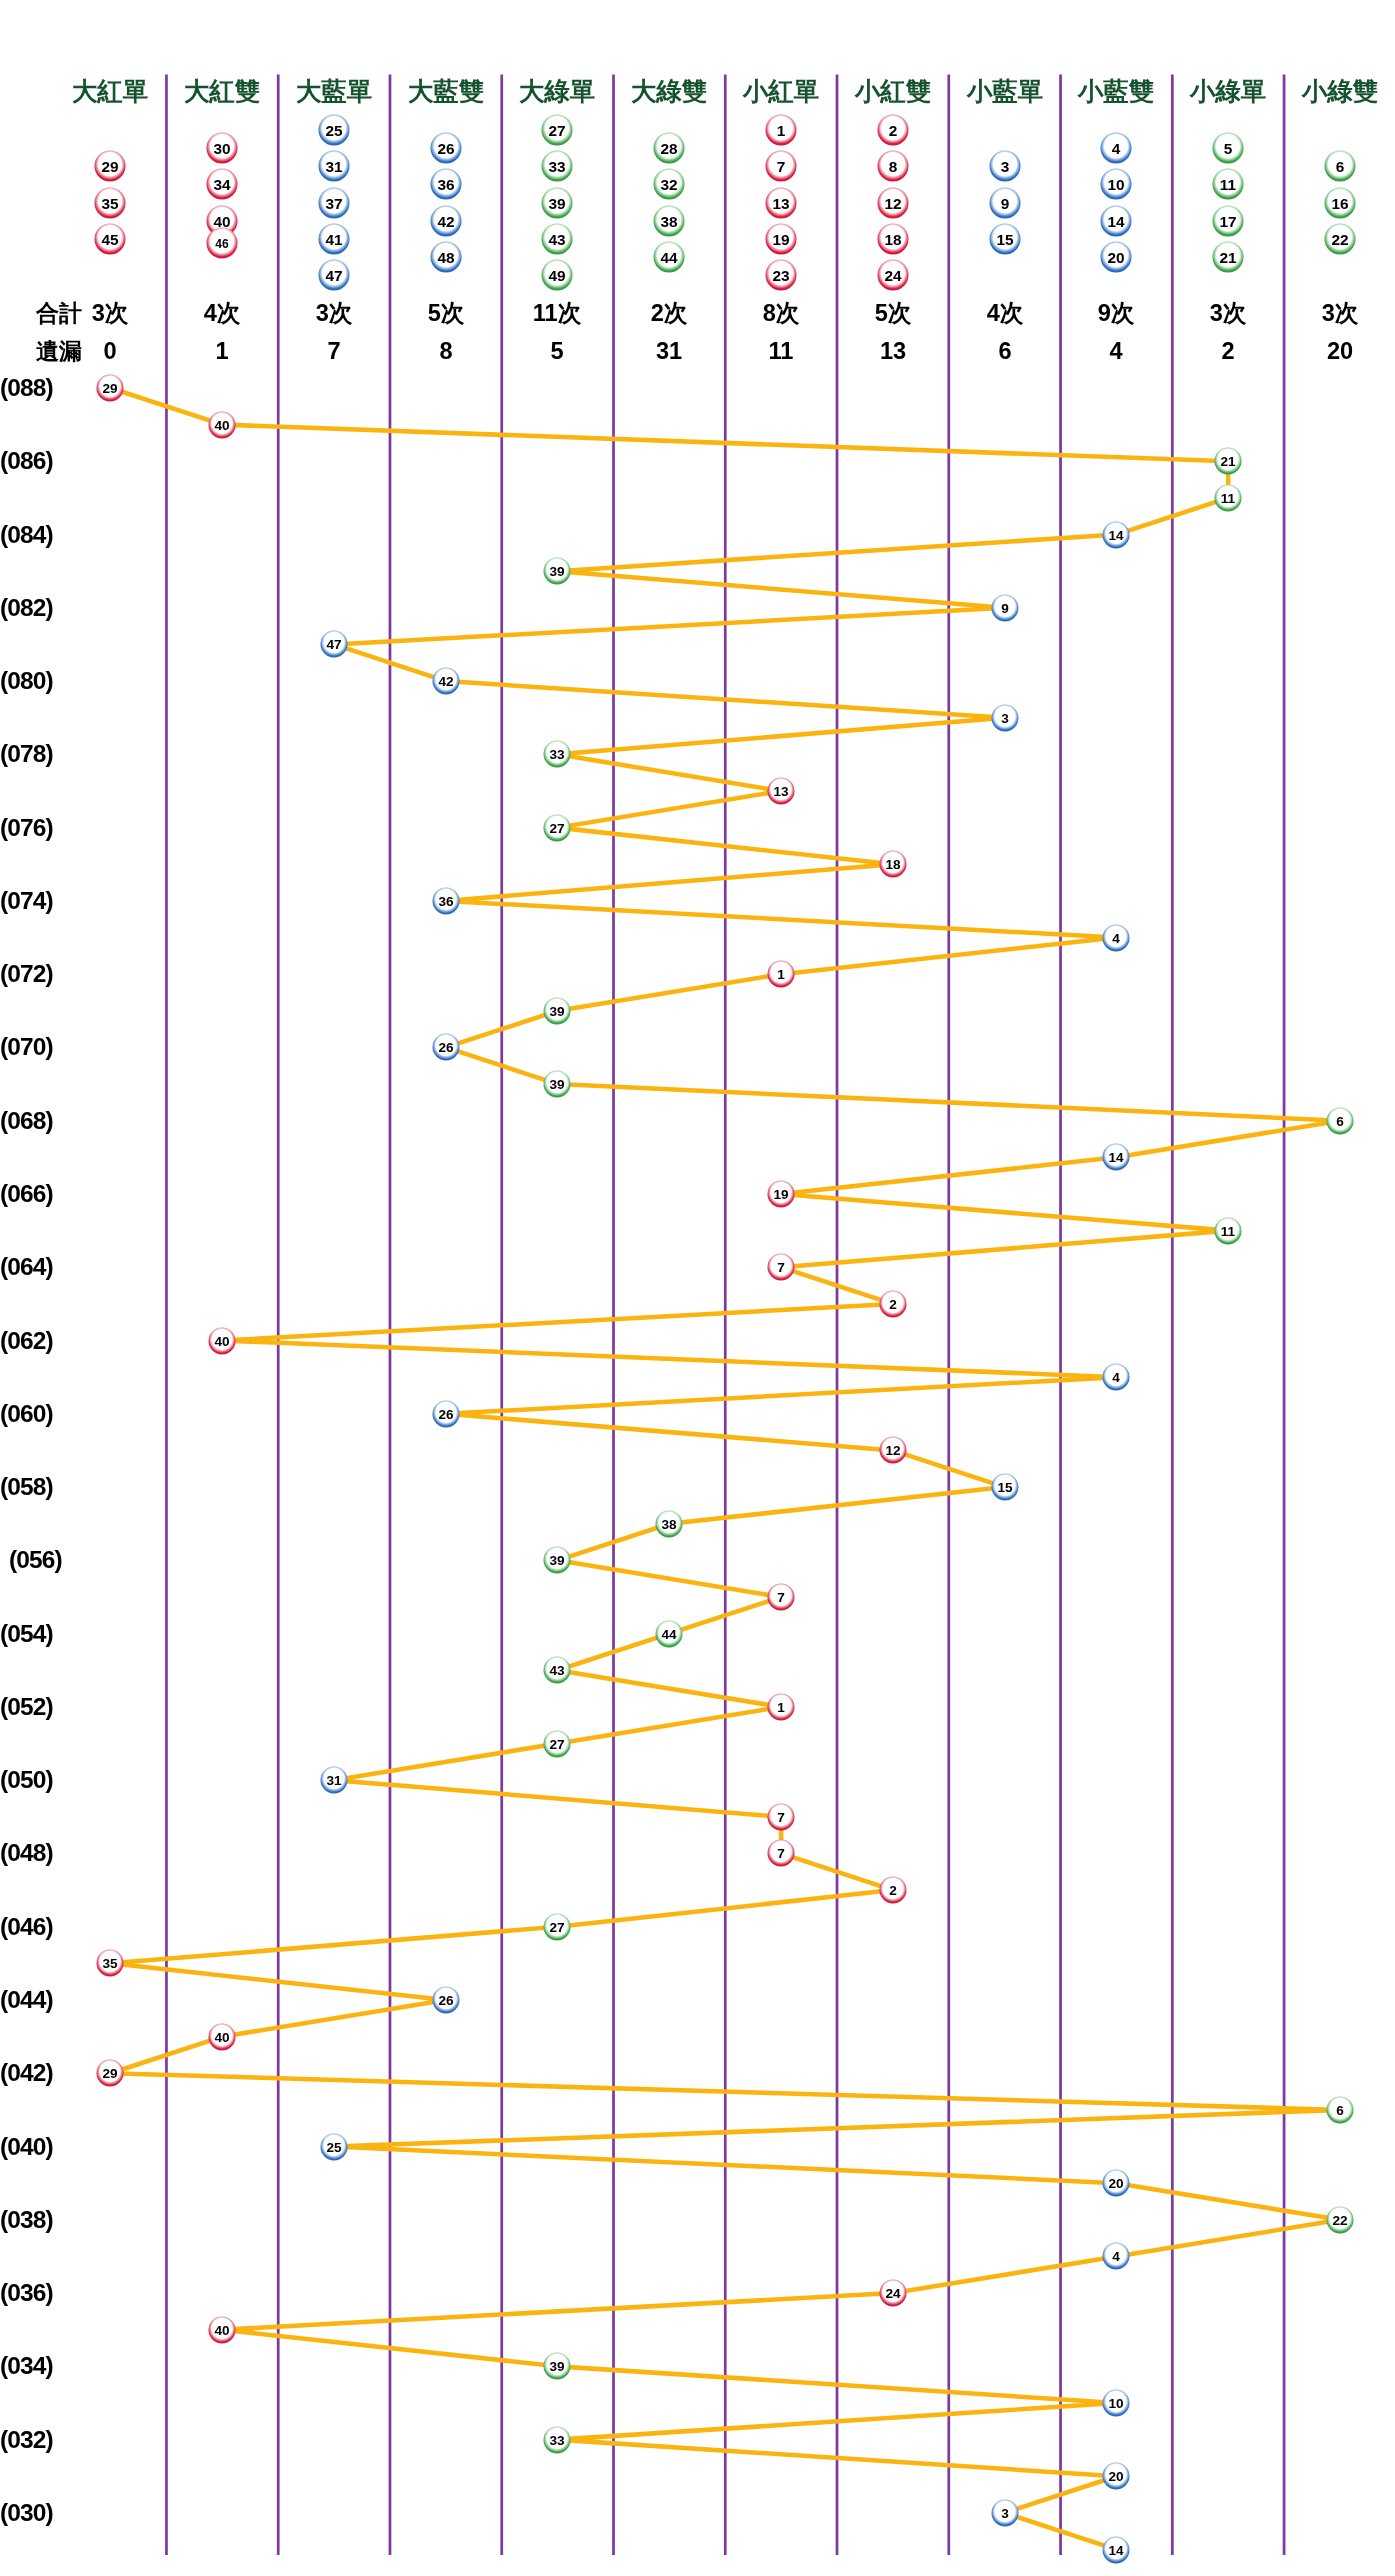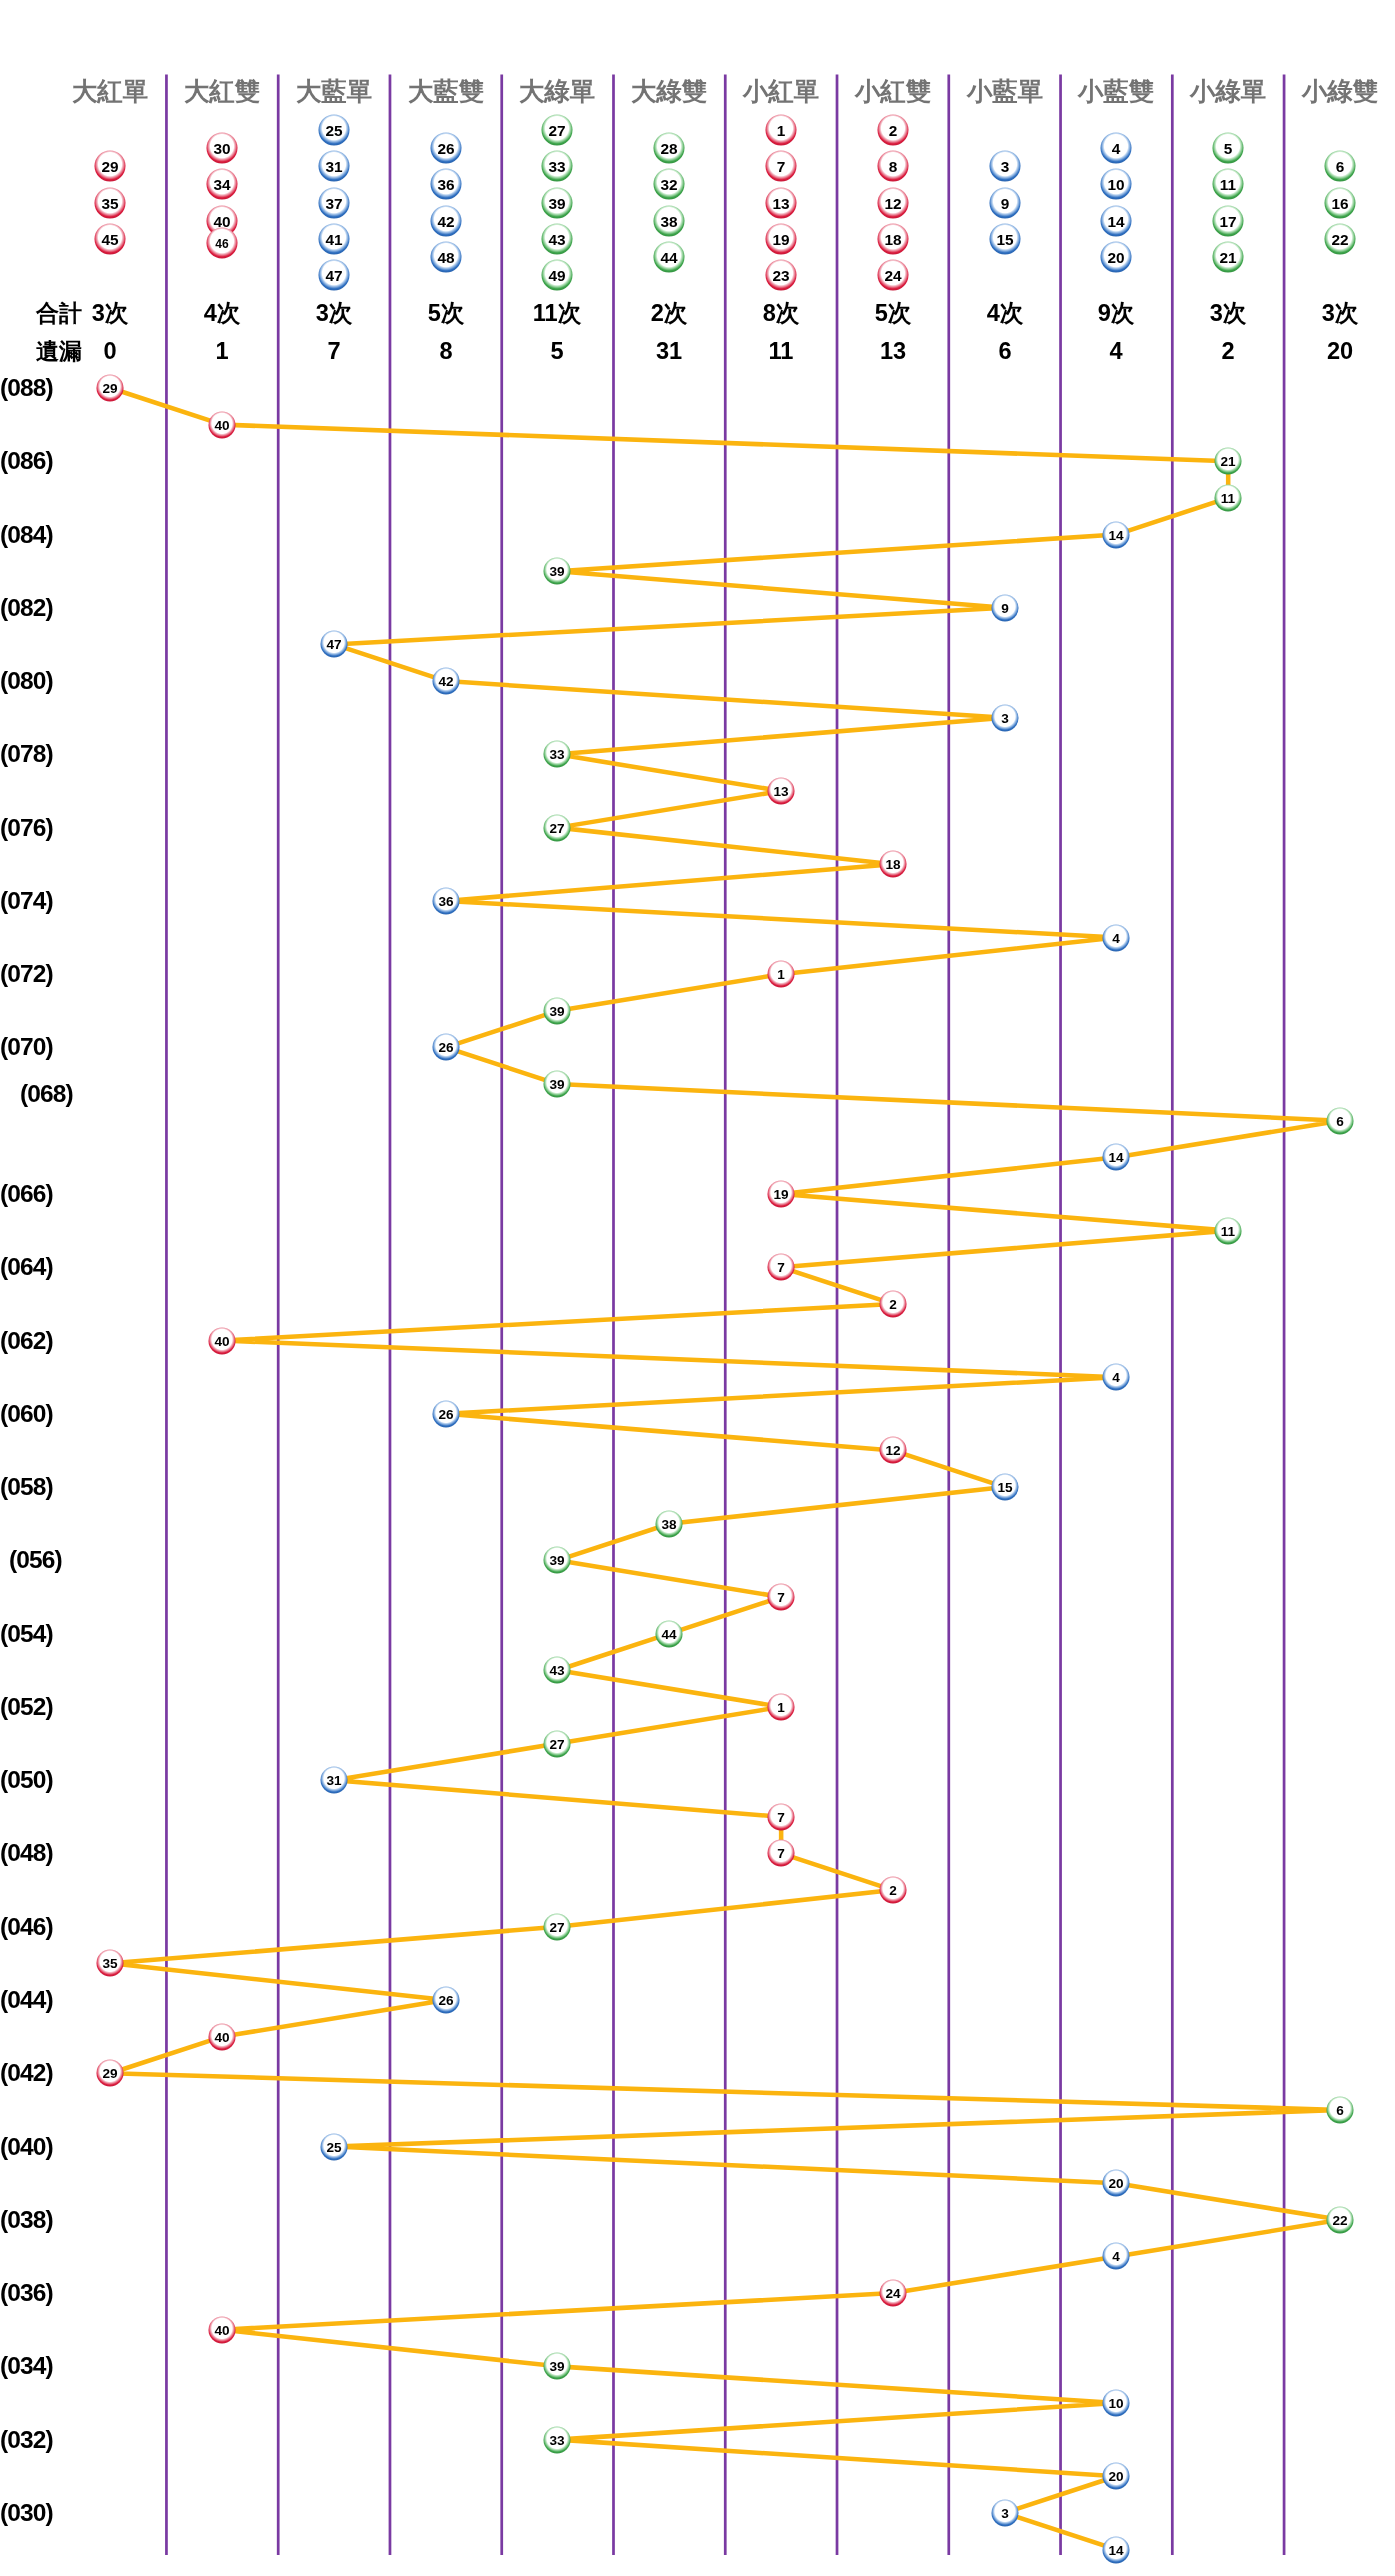--- a/index.html
+++ b/index.html
@@ -7,21 +7,21 @@
     position:relative;width:1396px;height:2576px;background:#ffffff;
     font-family:"Liberation Sans",sans-serif;overflow:hidden;
   }
   #gridlines{position:absolute;left:0;top:0;}
   .title{
     position:absolute;left:0;top:7.3px;width:1396px;text-align:center;
     font-size:34px;font-weight:bold;color:#000;letter-spacing:0.9px;
   }
   .col-header{
     position:absolute;transform:translate(-50%,-50%);
-    font-size:25.4px;font-weight:bold;color:#737373;white-space:nowrap;
+    font-size:25.4px;font-weight:bold;color:#14532d;white-space:nowrap;
   }
   .gutter-label{
     position:absolute;left:0;width:53px;text-align:right;
     transform:translateY(-50%);font-size:23px;font-weight:bold;color:#000;margin-left:29px;
   }
   .total-val,.miss-val{
     position:absolute;transform:translate(-50%,-50%);
     font-size:23.6px;font-weight:bold;color:#000;white-space:nowrap;
   }
   .period-label{
@@ -380,21 +380,21 @@
       </div>
       <div class="period-label" style="top: 1047px;">(070)</div>
       <div class="ball c-blue" style="left: 446px; top: 1047px; width: 27px; height: 27px; font-size: 13.6px;">
         <div class="glow"></div>
         <span>26</span>
       </div>
       <div class="ball c-green" style="left: 557px; top: 1084px; width: 27px; height: 27px; font-size: 13.6px;">
         <div class="glow"></div>
         <span>39</span>
       </div>
-      <div class="period-label" style="top: 1094px; padding-left: 20px;">(068)</div>
+      <div class="period-label" style="top: 1121px;">(068)</div>
       <div class="ball c-green" style="left: 1340px; top: 1121px; width: 27px; height: 27px; font-size: 13.6px;">
         <div class="glow"></div>
         <span>6</span>
       </div>
       <div class="ball c-blue" style="left: 1116px; top: 1157px; width: 27px; height: 27px; font-size: 13.6px;">
         <div class="glow"></div>
         <span>14</span>
       </div>
       <div class="period-label" style="top: 1194px;">(066)</div>
       <div class="ball c-red" style="left: 781px; top: 1194px; width: 27px; height: 27px; font-size: 13.6px;">

